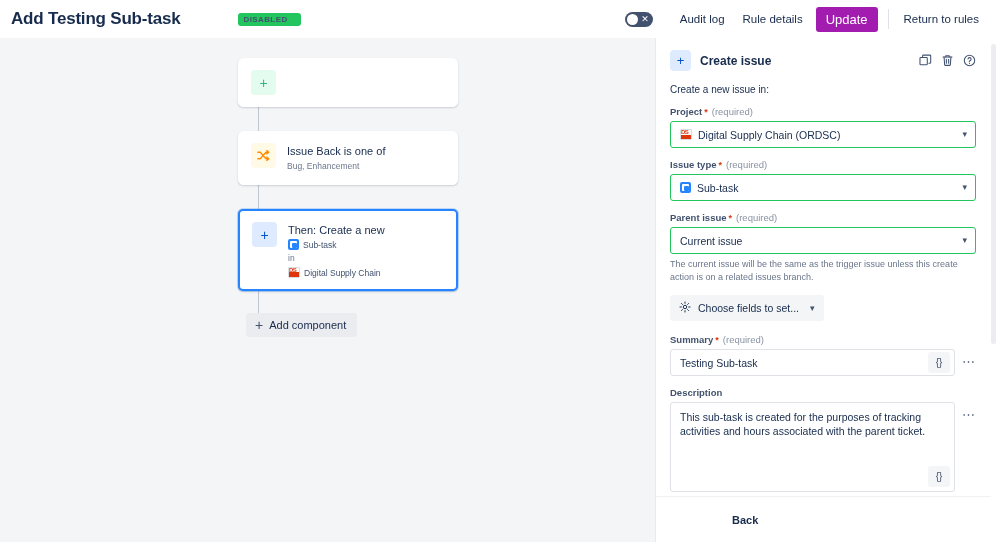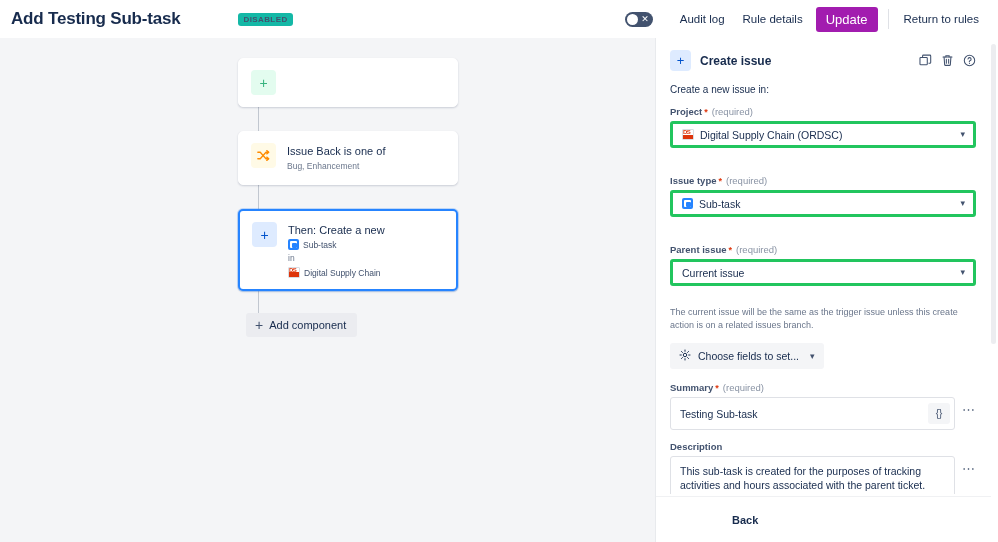--- a/index.html
+++ b/index.html
@@ -21,25 +21,25 @@
     display: flex; align-items: center; gap: 48px;
   }
   .page-title {
     margin-left: 11px;
     font-size: 17px; font-weight: 700;
     letter-spacing: -0.2px;
     color: #172b4d;
   }
   .disabled-badge {
     margin-left: 10px;
-    background: #14b8a6;
+    background: #22c55e;
     color: #42526e;
     font-size: 8px; font-weight: 700;
     letter-spacing: 0.4px;
-    padding: 2px 5px 2px 5px;
+    padding: 2px 13px 2px 5px;
     border-radius: 3px;
     text-transform: uppercase;
   }
   .topbar-right {
     margin-left: auto; margin-right: 10px;
     display: flex; align-items: center; gap: 0;
   }
   .toggle {
     width: 28px; height: 15px;
     border-radius: 8px;
@@ -187,48 +187,48 @@
   .desc-line { font-size: 10px; color: #172b4d; margin-bottom: 11px; }
 
   .field-label {
     font-size: 9.5px; font-weight: 700; color: #42526e;
     margin-bottom: 4px; display: flex; align-items: flex-end; gap: 2px;
   }
   .field-label .req-star { color: #de350b; font-weight: 700; font-size: 9px; }
   .field-label .req-text { color: #8993a4; font-weight: 400; font-size: 9.5px; margin-left: 2px; }
 
   .select {
-    height: 27px; border: 3px solid #22c55e; border-radius: 3px;
+    height: 27px; border: 1px solid #22c55e; border-radius: 3px;
     background: #ffffff;
     display: flex; align-items: center;
     padding: 0 8px 0 9px;
     font-size: 10.5px; color: #172b4d;
     cursor: pointer;
-    margin-bottom: 27px;
+    margin-bottom: 11px;
   }
   .select .val { display: flex; align-items: center; gap: 6px; }
   .chev {
     margin-left: auto; color: #42526e;
     font-size: 9px; line-height: 1;
   }
   .helper {
     font-size: 9px; color: #6b778c; line-height: 12.5px;
     margin-top: -7px; margin-bottom: 12px;
   }
 
   .choose-fields {
     display: inline-flex; align-items: center; gap: 7px;
     background: #f4f5f7; border-radius: 3px;
     padding: 6px 9px; font-size: 10.5px; color: #172b4d;
     cursor: pointer; margin-bottom: 13px;
   }
 
   .input-row { display: flex; align-items: flex-start; gap: 7px; margin-bottom: 11px; }
   .input-box {
-    flex: 1; height: 33px;
+    flex: 1; height: 27px;
     border: 1px solid #dfe1e6; border-radius: 3px; background: #fff;
     display: flex; align-items: center; padding: 0 4px 0 9px;
     font-size: 10.5px; color: #172b4d;
   }
   .smart-btn {
     margin-left: auto;
     width: 22px; height: 21px; border-radius: 3px;
     background: #f4f5f7; color: #42526e;
     display: flex; align-items: center; justify-content: center;
     font-size: 10px; cursor: pointer;

